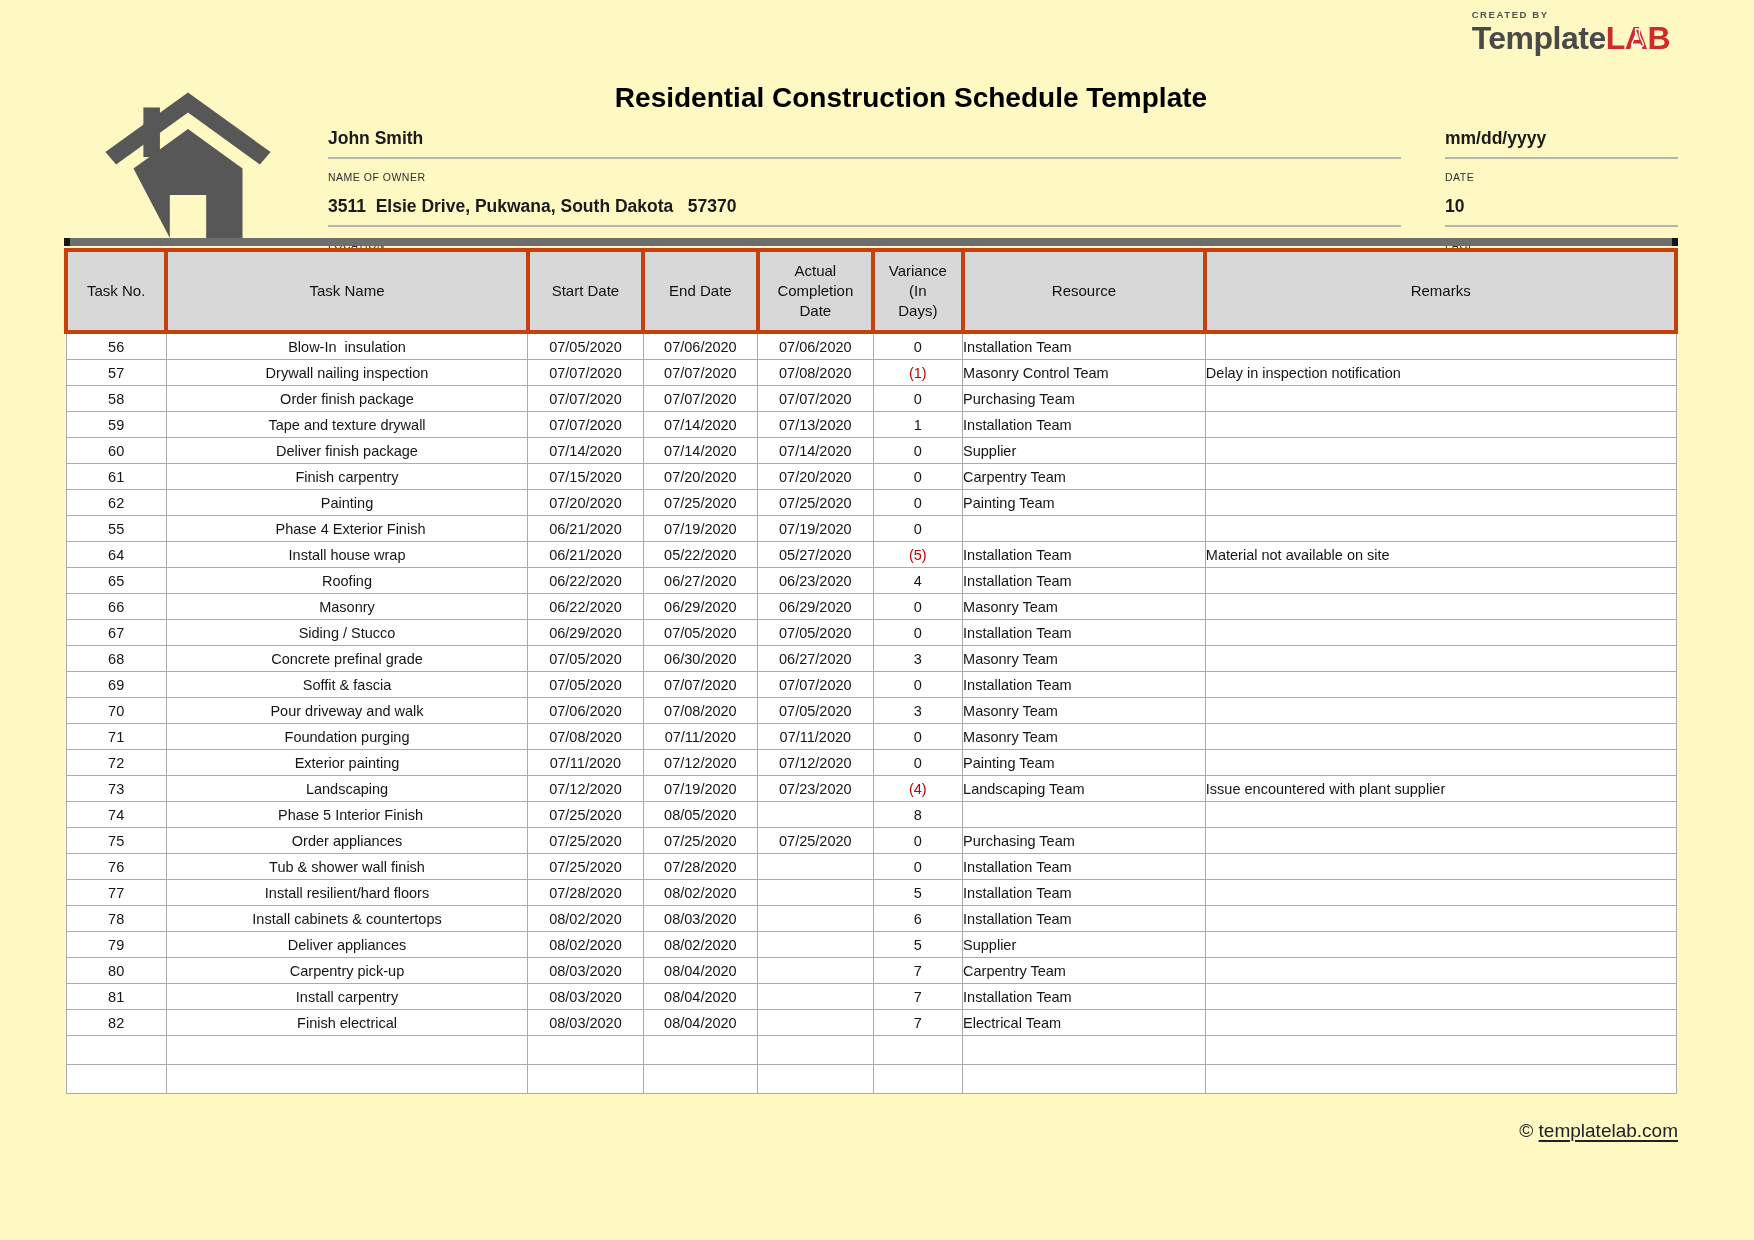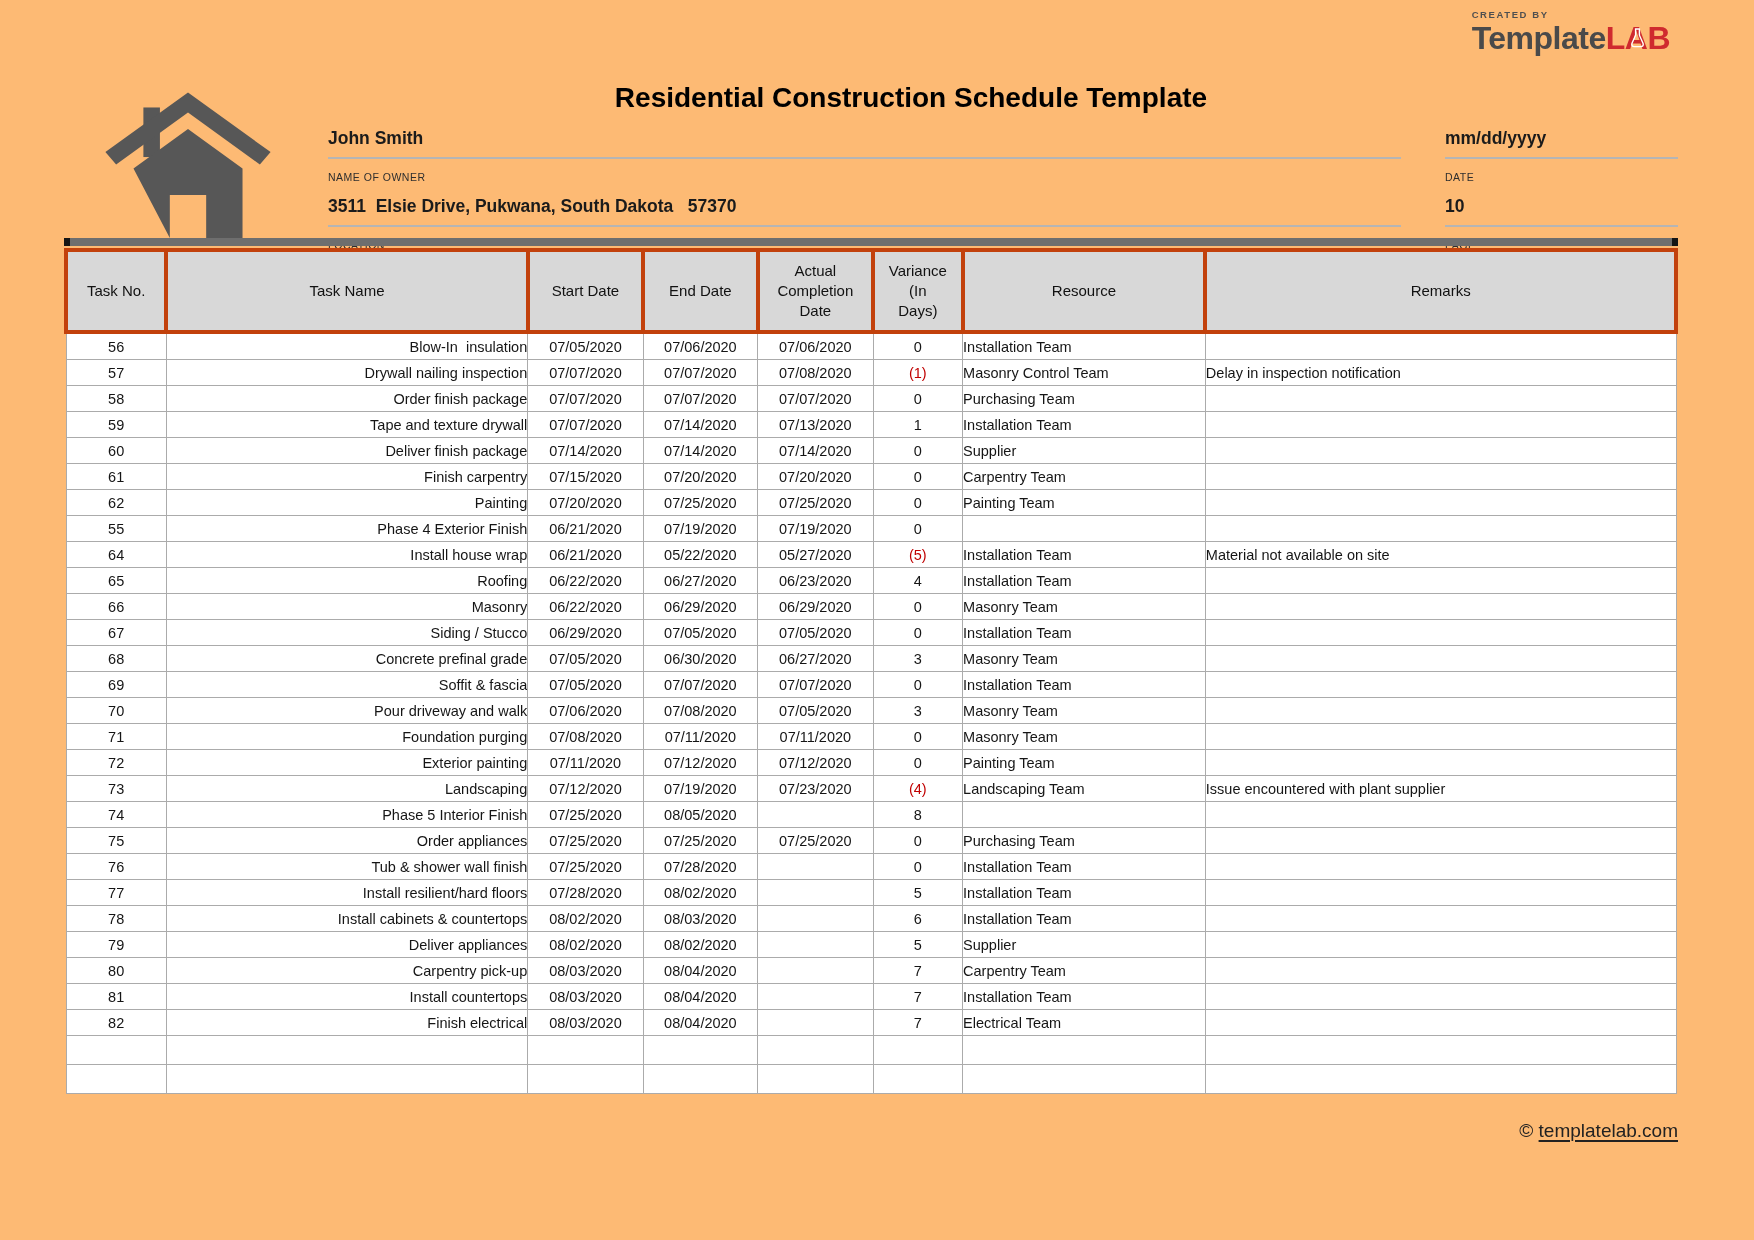--- a/index.html
+++ b/index.html
@@ -1,17 +1,17 @@
 <!DOCTYPE html>
 <html><head>
 <meta charset="utf-8">
 <style>
   html,body{margin:0;padding:0;background:#fff;}
   .page{
-    position:relative;width:1754px;height:1240px;background:#fdba74;overflow:hidden;
+    position:relative;width:1754px;height:1240px;background:#fef9c3;overflow:hidden;
     font-family:"Liberation Sans","DejaVu Sans",sans-serif;color:#1b1b1b;
   }
   
   .logo{position:absolute;top:10px;right:84px;text-align:left;line-height:1;}
   .logo .created{font-size:9.5px;font-weight:700;letter-spacing:1.6px;color:#4f4f4f;margin-bottom:2px;}
   .logo .brand{font-size:32px;font-weight:700;letter-spacing:-0.5px;}
   .logo .brand .t1{color:#4a4a4a;}
   .logo .brand .t2{color:#cf2a2e;position:relative;display:inline-block;}
   .logo .flask{position:absolute;left:25px;top:6px;}
   
@@ -32,21 +32,21 @@
   table.sched{width:100%;border-collapse:collapse;table-layout:fixed;}
   table.sched th{
     background:#d8d8d8;border:4px solid #c2410c;height:76px;
     font-size:15px;font-weight:400;line-height:1.35;white-space:pre-line;vertical-align:middle;text-align:center;color:#111;
   }
   table.sched td{
     border:1px solid #ababab;height:25px;padding:0;font-size:14.5px;color:#151515;
     vertical-align:middle;background:#fff;overflow:hidden;white-space:pre;
   }
   td.c-no{text-align:center;}
-  td.c-name{text-align:right;padding-left:30px;margin-left:36px;}
+  td.c-name{text-align:center;padding-left:30px;margin-left:36px;}
   td.c-name.phase{padding-left:7px;}
   td.c-date{text-align:center;}
   td.c-var{text-align:center;}
   td.c-var.neg{color:#C00000;}
   td.c-res{text-align:left;padding-left:10px;}
   td.c-rem{text-align:left;padding-left:10px;}
   tr.empty td{height:28px;}
   
   .footer{position:absolute;right:76px;top:1120px;font-size:19px;color:#222;}
   .footer a{color:#222;text-decoration:underline;text-decoration-thickness:2px;text-underline-offset:3px;}
@@ -365,21 +365,21 @@
     <td class="c-name">Carpentry pick-up</td>
     <td class="c-date">08/03/2020</td>
     <td class="c-date">08/04/2020</td>
     <td class="c-date"></td>
     <td class="c-var">7</td>
     <td class="c-res">Carpentry Team</td>
     <td class="c-rem"></td>
   </tr>
           <tr>
     <td class="c-no">81</td>
-    <td class="c-name">Install countertops</td>
+    <td class="c-name">Install carpentry</td>
     <td class="c-date">08/03/2020</td>
     <td class="c-date">08/04/2020</td>
     <td class="c-date"></td>
     <td class="c-var">7</td>
     <td class="c-res">Installation Team</td>
     <td class="c-rem"></td>
   </tr>
           <tr>
     <td class="c-no">82</td>
     <td class="c-name">Finish electrical</td>

